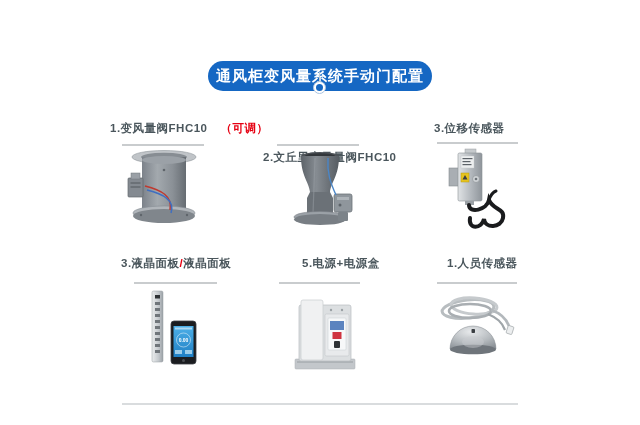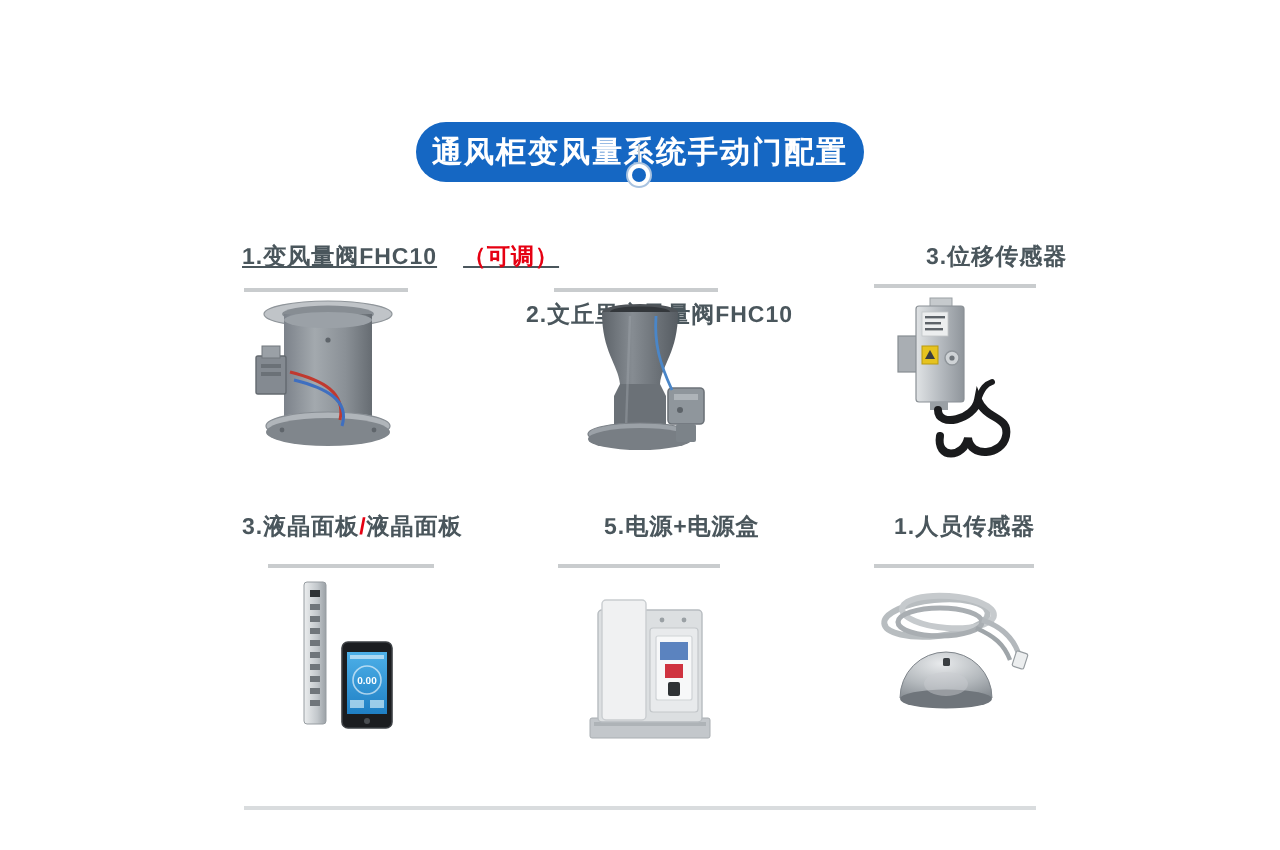--- a/index.html
+++ b/index.html
@@ -58,27 +58,27 @@
 <div id="canvas">
 
   <div class="pill">
     <span>通风柜变风量系统手动门配置</span>
   </div>
   <div class="connector-line"></div>
   <div class="connector-dot">
     <span class="inner"></span>
   </div>
 
-  <div class="cell-label" style="left:121px;top:121px;text-decoration:underline;">
+  <div class="cell-label" style="left:110px;top:121px;">
     <span>1.变风量阀FHC10</span><span class="red note">（可调）</span>
   </div>
   <div class="cell-label" style="left:263px;top:121px;margin-top:29px;">
     <span>2.文丘里变风量阀FHC10</span>
   </div>
-  <div class="cell-label" style="left:463px;top:121px;">
+  <div class="cell-label" style="left:434px;top:121px;">
     <span>3.位移传感器</span>
   </div>
 
   <div class="u" style="left:122px;top:144px;width:82px;"></div>
   <div class="u" style="left:277px;top:144px;width:82px;"></div>
   <div class="u" style="left:437px;top:142px;width:81px;"></div>
 
   <svg class="product-img" style="left:127px;top:148px;" width="72" height="78" viewBox="0 0 72 78">
     <defs>
       <linearGradient id="g1" x1="0" y1="0" x2="1" y2="0">

